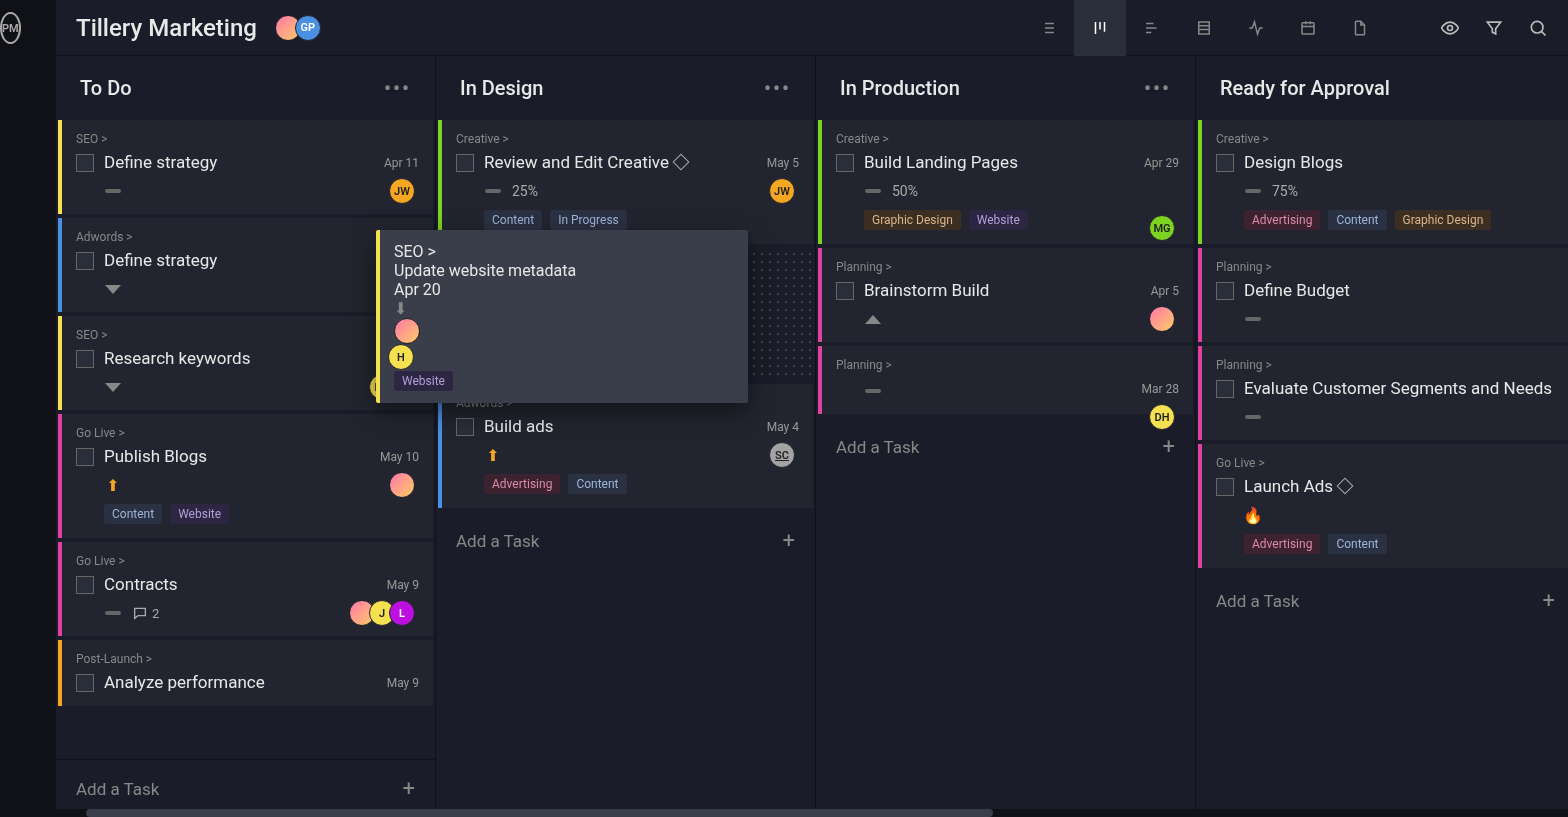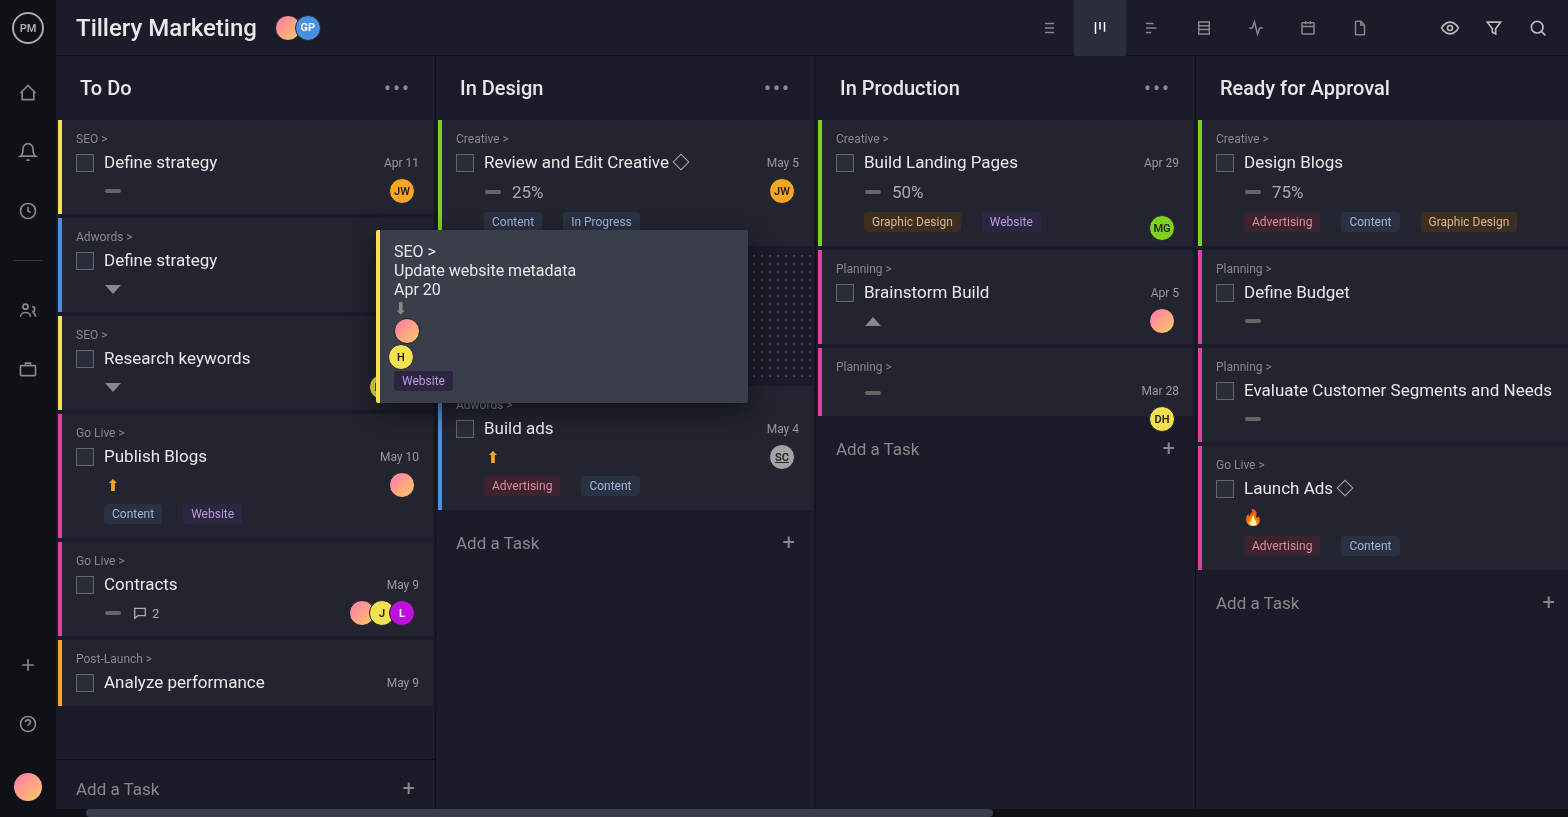--- a/index.html
+++ b/index.html
@@ -1,18 +1,18 @@
 <!DOCTYPE html>
 <html><head>
 <meta charset="utf-8">
 <style>
 * { margin:0; padding:0; box-sizing:border-box; }
 body { background:#1a1d29; color:#e8e8e8; font-family:-apple-system,BlinkMacSystemFont,"Segoe UI",Roboto,sans-serif; width:1568px; height:817px; overflow:hidden; }
 .app { display:flex; height:100%; }
-.sidebar-nav { width:56px; background:#0f1117; display:flex; flex-direction:column; align-items:center; padding-top:12px; gap:39px; position:relative; }
+.sidebar-nav { width:56px; background:#0f1117; display:flex; flex-direction:row; padding-top:12px; gap:39px; position:relative; }
 .sidebar-nav .logo { width:32px; height:32px; border:2px solid #aaa; border-radius:50%; display:flex; align-items:center; justify-content:center; font-size:11px; font-weight:600; color:#aaa; }
 .sidebar-nav .nav-icon { width:20px; height:20px; color:#888; cursor:pointer; display:flex; align-items:center; justify-content:center; }
 .sidebar-nav .spacer { flex:1; }
 .sidebar-nav .user-avatar { width:28px; height:28px; border-radius:50%; background:linear-gradient(135deg,#f7a,#fc6); margin-bottom:16px; }
 .main { flex:1; display:flex; flex-direction:column; min-width:0; }
 .topbar { height:56px; display:flex; align-items:center; padding:0 20px; gap:14px; border-bottom:1px solid #0f1117; }
 .topbar .title { font-size:24px; font-weight:500; }
 .topbar .title-avatars { display:flex; margin-left:4px; }
 .topbar .view-tabs { margin-left:auto; display:flex; gap:0; }
 .topbar .view-tab { width:52px; height:56px; display:flex; align-items:center; justify-content:center; color:#888; cursor:pointer; }
@@ -25,23 +25,23 @@
 .column-header .dots { color:#888; font-size:20px; letter-spacing:2px; cursor:pointer; }
 .column-body { flex:1; overflow-y:auto; display:flex; flex-direction:column; gap:2px; padding-bottom:4px; }
 .card { background:#22252f; margin:0 2px 2px 2px; padding:12px 14px 14px 14px; position:relative; border-left:4px solid transparent; cursor:pointer; }
 .card .crumb { font-size:12px; color:#888; margin-bottom:6px; }
 .card .title-row { display:flex; align-items:flex-start; gap:10px; }
 .card .checkbox { width:18px; height:18px; border:1.5px solid #666; background:#2a2d3a; flex-shrink:0; margin-top:2px; }
 .card .card-title { font-size:17px; font-weight:400; flex:1; }
 .card .date { font-size:12px; color:#999; position:absolute; top:36px; right:14px; }
 .card .meta-row { display:flex; align-items:center; gap:10px; margin-top:10px; margin-left:28px; }
 .card .priority { width:18px; height:18px; display:flex; align-items:center; justify-content:center; }
-.card .progress-text { font-size:17px; color:#aaa; }
+.card .progress-text { font-size:14px; color:#aaa; }
 .card .avatar-stack { position:absolute; right:18px; top:58px; display:flex; }
-.card .tags { display:flex; flex-wrap:wrap; gap:21px; margin-top:10px; margin-left:28px; }
+.card .tags { display:flex; flex-wrap:wrap; gap:8px; margin-top:10px; margin-left:28px; }
 .tag { font-size:12px; padding:3px 8px; border-radius:3px; }
 .tag.content { background:#2a3142; color:#9fb4d9; }
 .tag.website { background:#2d2642; color:#b29fd9; }
 .tag.advertising { background:#3d2230; color:#d98ba3; }
 .tag.graphic-design { background:#3d2e22; color:#d9b48b; }
 .tag.in-progress { background:#2a3142; color:#9fb4d9; }
 .avatar { width:26px; height:26px; border-radius:50%; display:flex; align-items:center; justify-content:center; font-size:11px; font-weight:600; color:#222; margin-left:-6px; border:1.5px solid #22252f; }
 .avatar:first-child { margin-left:0; }
 .avatar.jw { background:#f5a623; }
 .avatar.gp { background:#4a90e2; color:#fff; }

